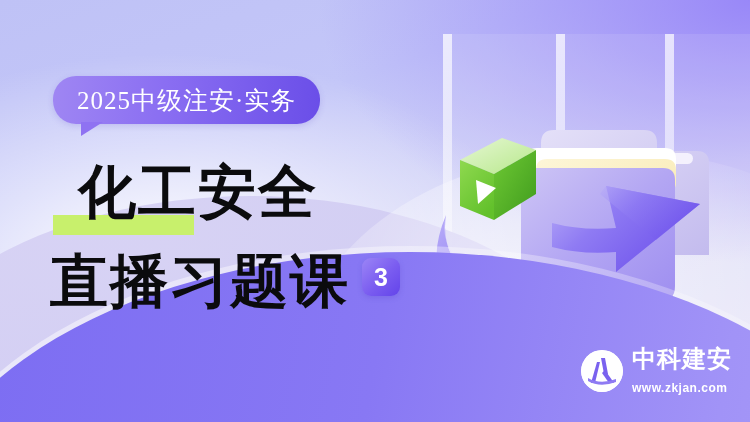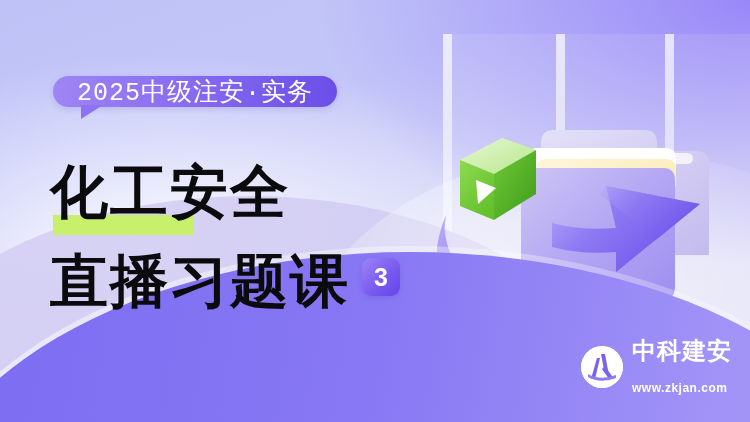--- a/index.html
+++ b/index.html
@@ -63,26 +63,26 @@
     background:linear-gradient(100deg,rgba(255,255,255,.55),rgba(255,255,255,.15));
   }
 
   
   #illus{position:absolute;left:408px;top:10px;width:342px;height:350px;}
   #illus svg{width:100%;height:100%;display:block;}
 
   
   .badge{
     position:absolute;left:53px;top:76px;
-    height:31px;padding:8px 24px;
+    height:48px;padding:8px 24px;
     display:flex;align-items:center;
     border-radius:23px;
     background:linear-gradient(95deg,#9f86f3 0%,#8a6ef2 42%,#6a4ee8 100%);
     color:#fff;font-size:25px;letter-spacing:1px;
-    font-family:Liberation Mono, monospace;
+    font-family:Liberation Serif, serif;
     box-shadow:0 2px 6px rgba(90,70,200,.18);
     white-space:nowrap;
   }
   .badge:after{
     content:"";position:absolute;left:28px;bottom:-12px;
     width:0;height:0;
     border-left:0 solid transparent;
     border-right:22px solid transparent;
     border-top:14px solid #8f72f2;
   }
@@ -90,21 +90,21 @@
   .title{
     position:absolute;left:50px;
     font-family:"DejaVu Serif","Liberation Serif",serif;
     font-weight:700;
     font-size:58px;
     color:#0b0b0d;
     letter-spacing:2px;
     line-height:1;
     white-space:nowrap;
   }
-  .title.l1{top:163px;}
+  .title.l1{top:163px;margin-left:28px;}
   .title.l2{top:252px;display:flex;align-items:flex-start;}
 
   .hl{
     position:absolute;left:53px;top:215px;
     width:141px;height:20px;
     background:#c8f06c;
     z-index:1;
   }
   .title.l1, .title.l2{z-index:2;}
 
@@ -130,21 +130,21 @@
     background:#fff;flex:0 0 auto;
     display:flex;align-items:center;justify-content:center;
     overflow:hidden;
   }
   .logo-text{display:flex;flex-direction:column;line-height:1;}
   .logo-cn{
     color:#fff;font-size:24px;font-weight:700;letter-spacing:1px;
     font-family:"DejaVu Sans","Liberation Sans",sans-serif;
   }
   .logo-url{
-    color:#fff;font-size:12px;font-weight:700;letter-spacing:.5px;margin-top:19px;
+    color:#fff;font-size:12px;font-weight:700;letter-spacing:.5px;margin-top:11px;
     font-family:"Liberation Sans","DejaVu Sans",sans-serif;
   }
 </style>
 </head>
 <body>
 
 <div id="banner">
 
   <div class="panel p1"></div>
   <div class="panel p2"></div>

